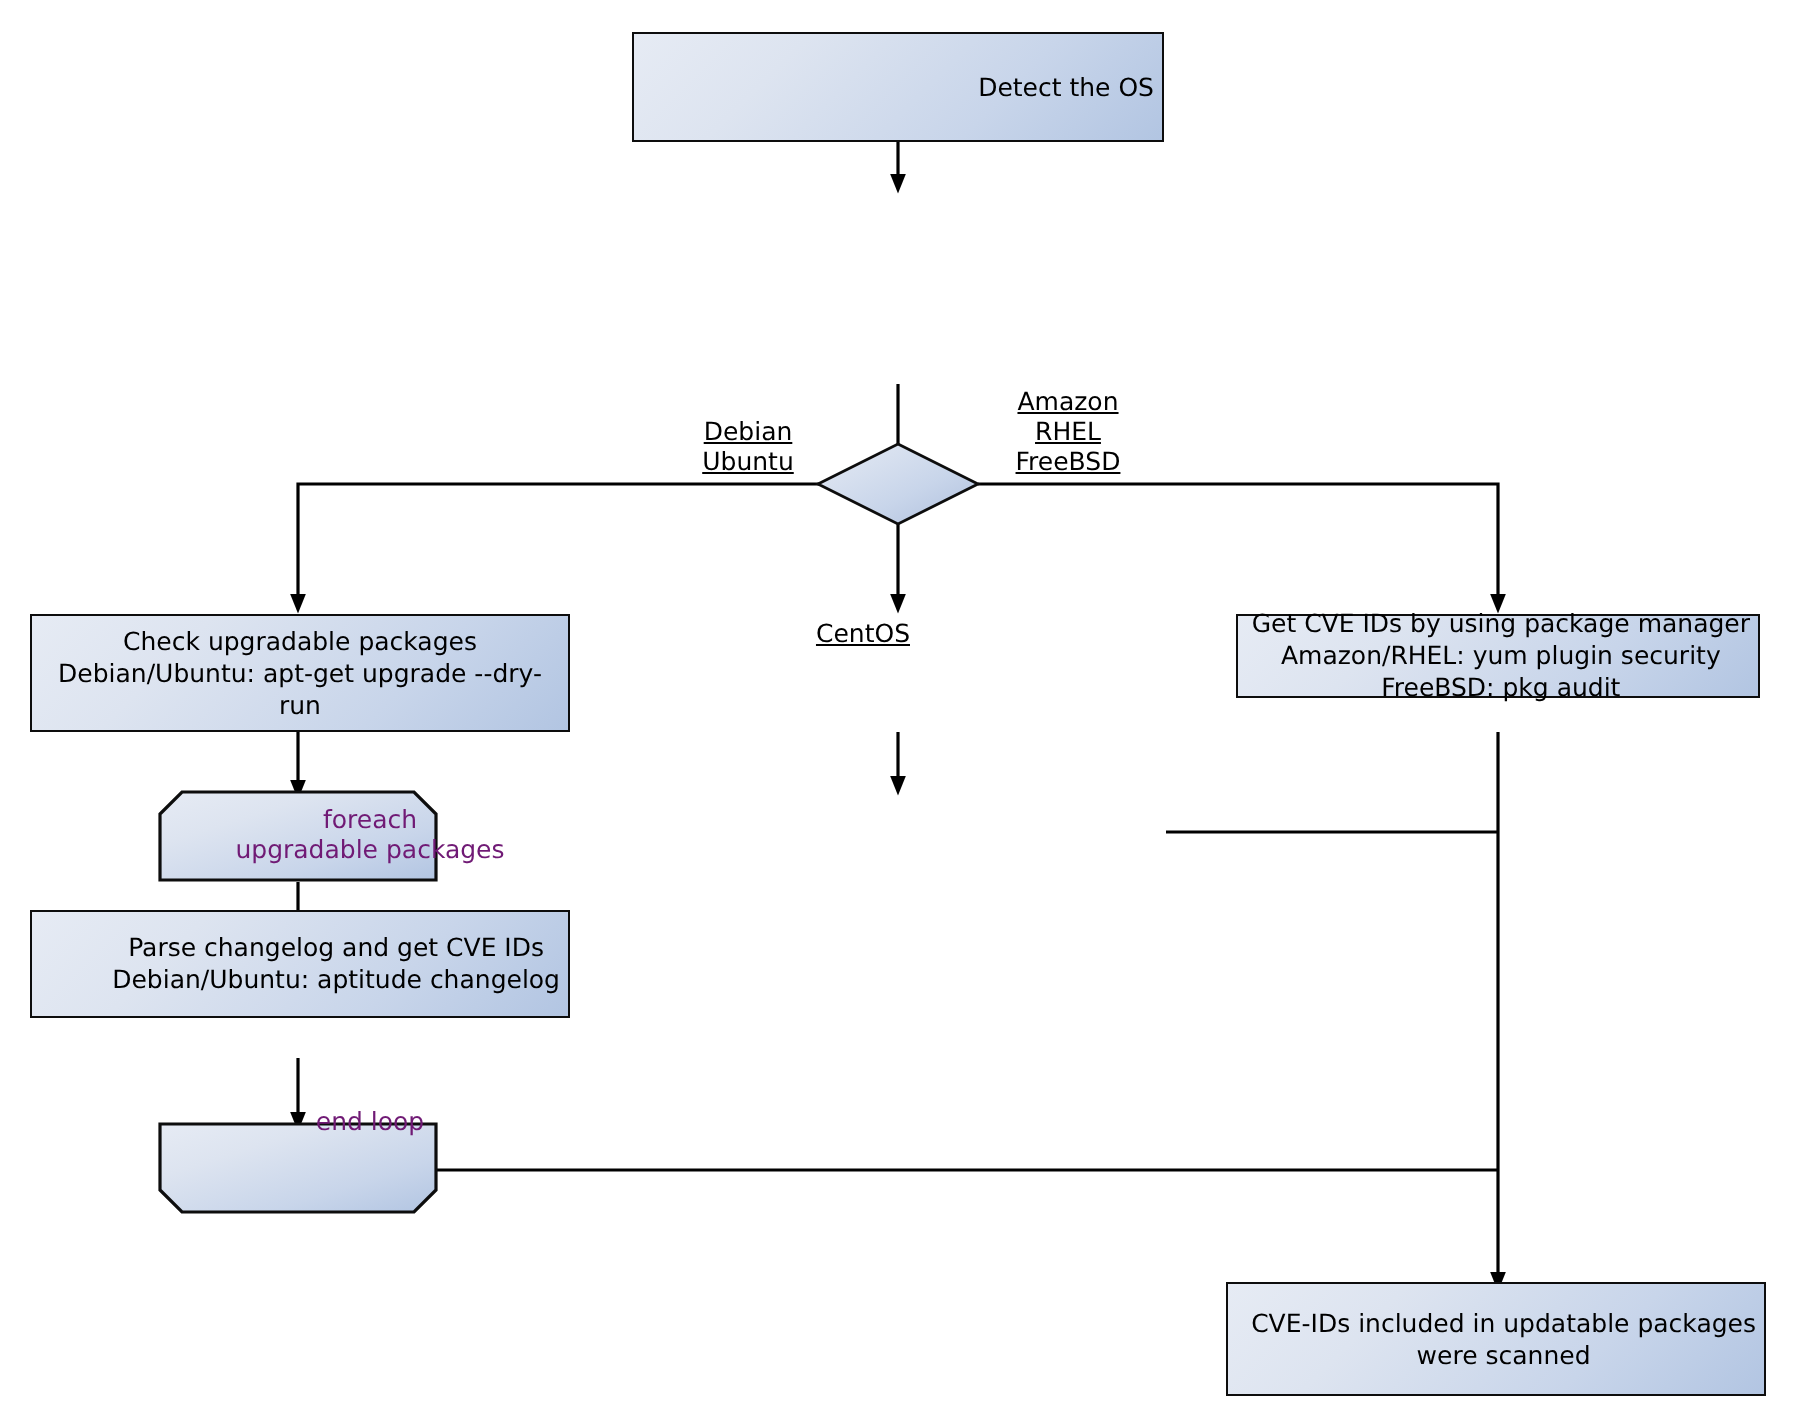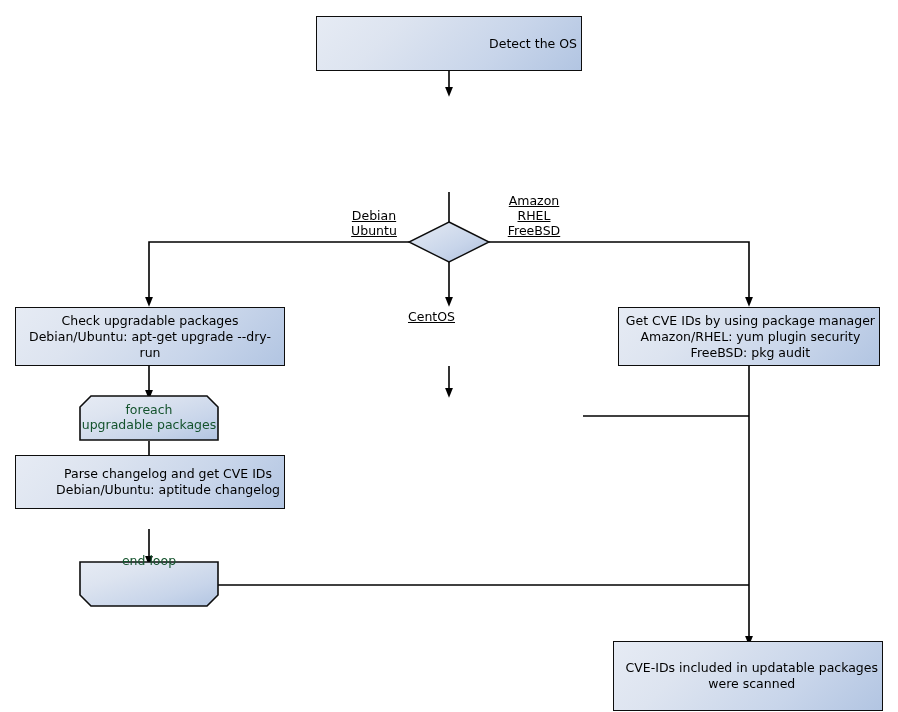--- a/index.html
+++ b/index.html
@@ -51,26 +51,27 @@
   .loop-end .shape {
     position: absolute;
     left: 0; top: 0; right: 0; bottom: 0;
   }
   .loop-end {
     border: none;
     background: transparent;
   }
   .loop-label {
     position: absolute;
-    color: #14532d;
+    color: #701a75;
     font-size: 12.5px;
     line-height: 15px;
     white-space: pre-line;
     text-align: center;
     z-index: 3;
+    margin-left: 36px;
   }
   .edge-label {
     position: absolute;
     font-size: 12.5px;
     line-height: 15px;
     color: #000000;
     white-space: pre-line;
     z-index: 3;
     text-decoration: underline;
   }
@@ -133,21 +134,21 @@
     <span class="txt">Detect the OS</span>
   </div>
 
 
   <div class="node" style="left:15px; top:307px; width:270px; height:59px;">
     <span class="txt">Check upgradable packages
 Debian/Ubuntu: apt-get upgrade --dry-run</span>
   </div>
 
 
-  <div class="node" style="left:618px; top:307px; width:262px; height:59px;">
+  <div class="node" style="left:618px; top:307px; width:262px; height:42px;">
     <span class="txt">Get CVE IDs by using package manager
 Amazon/RHEL: yum plugin security
 FreeBSD: pkg audit</span>
   </div>
 
   <div class="node loop-start" style="left:79px; top:395px; width:140px; height:46px;">
     <svg class="shape" viewBox="0 0 140 46" preserveAspectRatio="none">
       <polygon points="12,1 128,1 139,12 139,45 1,45 1,12" fill="url(#loopGrad)" stroke="#0d0d0d" stroke-width="1.6" vector-effect="non-scaling-stroke"></polygon>
     </svg>
   </div>
@@ -160,21 +161,21 @@
   </div>
 
 
   <div class="node loop-end" style="left:79px; top:561px; width:140px; height:46px;">
     <svg class="shape" viewBox="0 0 140 46" preserveAspectRatio="none">
       <polygon points="1,1 139,1 139,34 128,45 12,45 1,34" fill="url(#loopGrad)" stroke="#0d0d0d" stroke-width="1.6" vector-effect="non-scaling-stroke"></polygon>
     </svg>
   </div>
   <div class="loop-label" style="left:79px; top:553px; width:140px; text-align:center;">end loop</div>
 
-  <div class="node" style="left:613px; top:641px; width:270px; height:70px;">
+  <div class="node" style="left:613px; top:641px; width:270px; height:57px;">
     <span class="txt">CVE-IDs included in updatable packages
 were scanned</span>
   </div>
 
   <div class="edge-label el-left" style="left:332px; top:208px; width:84px;">Debian
 Ubuntu</div>
 
   <div class="edge-label el-right" style="left:490px; top:193px; width:88px;">Amazon
 RHEL
 FreeBSD</div>

